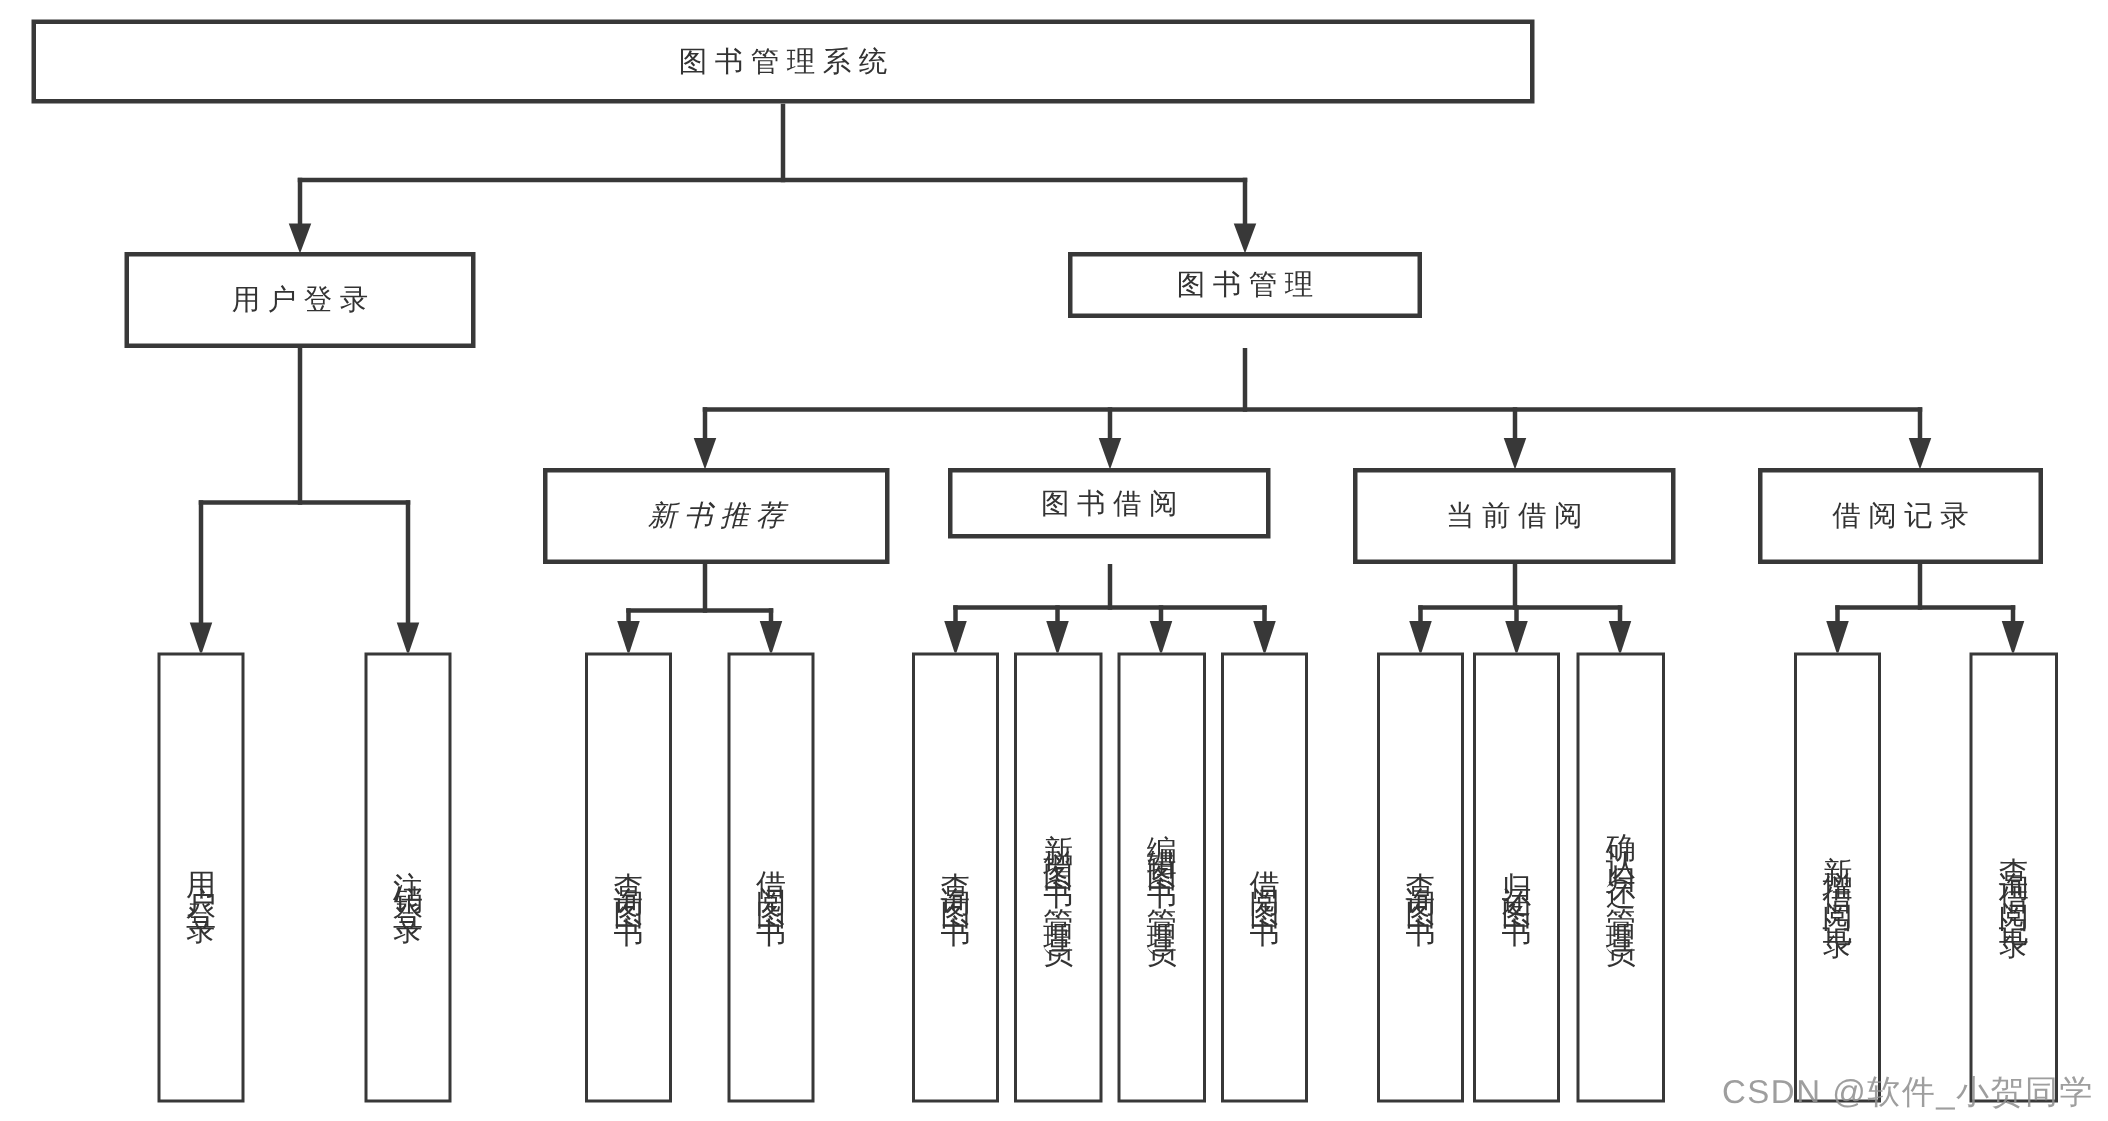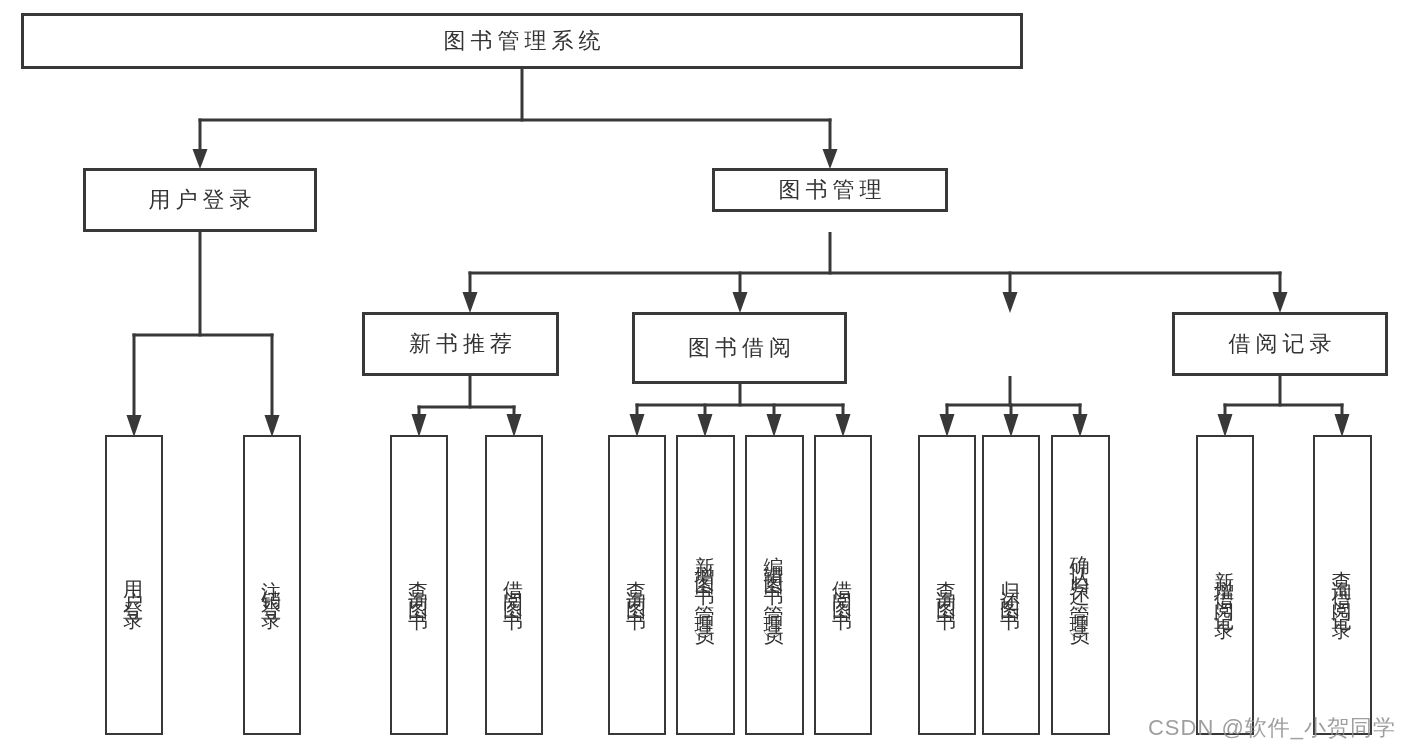--- a/index.html
+++ b/index.html
@@ -13,21 +13,21 @@
   }
   #connectors{position:absolute;left:0;top:0;z-index:1;}
   #connectors line{stroke:#383838;stroke-width:3;}
   #connectors polygon{fill:#383838;}
   .box{
     position:absolute;
     box-sizing:border-box;
     background:#ffffff;
     border:3px solid #383838;
     display:flex;align-items:center;justify-content:center;
-    font-size:22px;letter-spacing:5px;text-indent:5px;
+    font-size:19px;letter-spacing:5px;text-indent:5px;
     color:#333333;
     z-index:2;
     white-space:nowrap;
   }
   .leaf{
     position:absolute;
     box-sizing:border-box;
     background:#ffffff;
     border:2.5px solid #383838;
     display:flex;align-items:center;justify-content:center;
@@ -37,24 +37,24 @@
     color:#333333;
     z-index:2;
     top:435px;width:58px;height:300px;
   }
   
   #node-root{left:21px;top:13px;width:1002px;height:56px;}
   
   #node-user-login{left:83px;top:168px;width:234px;height:64px;}
   #node-book-management{left:712px;top:168px;width:236px;height:44px;}
   
-  #node-new-book-recommend{left:362px;top:312px;width:197px;height:64px;}
-  #node-book-borrowing{left:632px;top:312px;width:215px;height:72px;}
+  #node-new-book-recommend{left:362px;top:312px;width:231px;height:64px;font-style:italic;}
+  #node-book-borrowing{left:632px;top:312px;width:215px;height:47px;}
   #node-current-borrowing{left:902px;top:312px;width:215px;height:64px;}
-  #node-borrowing-records{left:1172px;top:312px;width:216px;height:64px;text-align:right;}
+  #node-borrowing-records{left:1172px;top:312px;width:190px;height:64px;text-align:right;}
   
   #leaf-user-login{left:105px;}
   #leaf-logout{left:243px;}
   #leaf-recommend-query-books{left:390px;}
   #leaf-recommend-borrow-books{left:485px;}
   #leaf-borrowing-query-books{left:608px;}
   #leaf-borrowing-add-books{left:676px;width:59px;}
   #leaf-borrowing-edit-books{left:745px;width:59px;}
   #leaf-borrowing-borrow-books{left:814px;}
   #leaf-current-query-books{left:918px;}
@@ -150,20 +150,21 @@
     </g>
   </svg>
 
   <div class="box" id="node-root">图书管理系统</div>
 
   <div class="box" id="node-user-login">用户登录</div>
   <div class="box" id="node-book-management">图书管理</div>
 
   <div class="box" id="node-new-book-recommend">新书推荐</div>
   <div class="box" id="node-book-borrowing">图书借阅</div>
+  <div class="box" id="node-current-borrowing">当前借阅</div>
   <div class="box" id="node-borrowing-records">借阅记录</div>
 
   <div class="leaf" id="leaf-user-login">用户登录</div>
   <div class="leaf" id="leaf-logout">注销登录</div>
 
   <div class="leaf" id="leaf-recommend-query-books">查询图书</div>
   <div class="leaf" id="leaf-recommend-borrow-books">借阅图书</div>
 
   <div class="leaf" id="leaf-borrowing-query-books">查询图书</div>
   <div class="leaf" id="leaf-borrowing-add-books">新增图书（管理员）</div>

